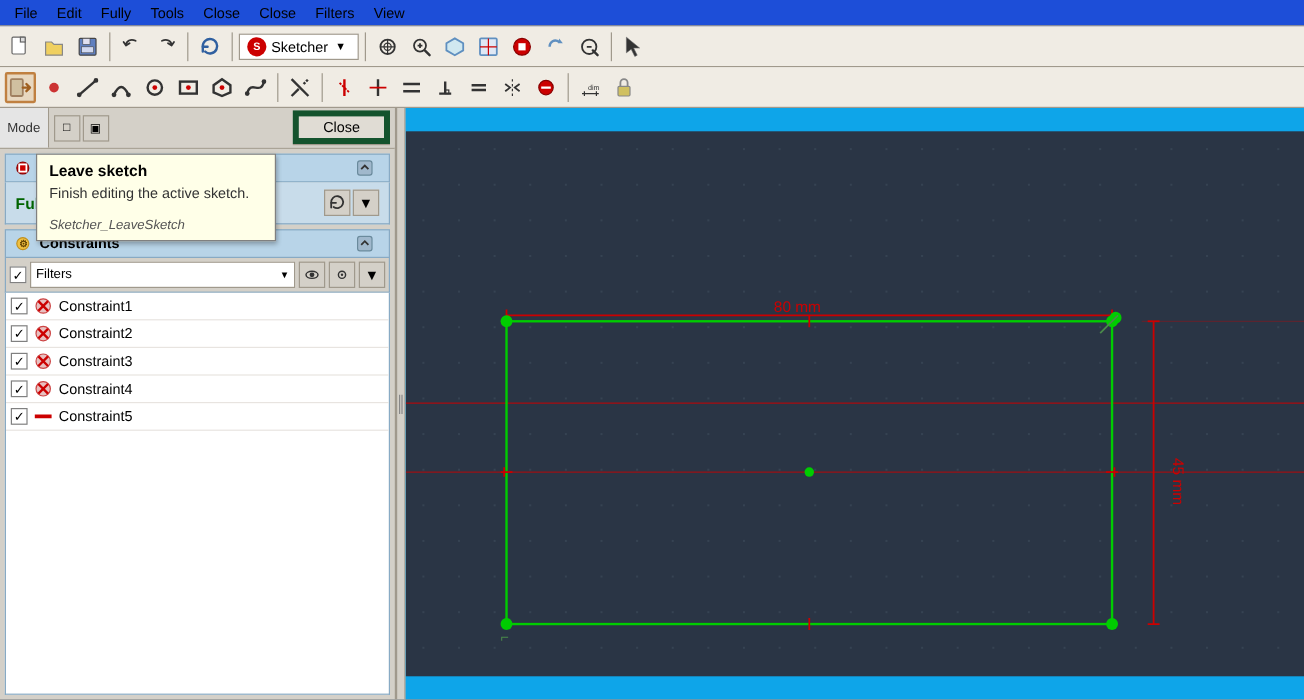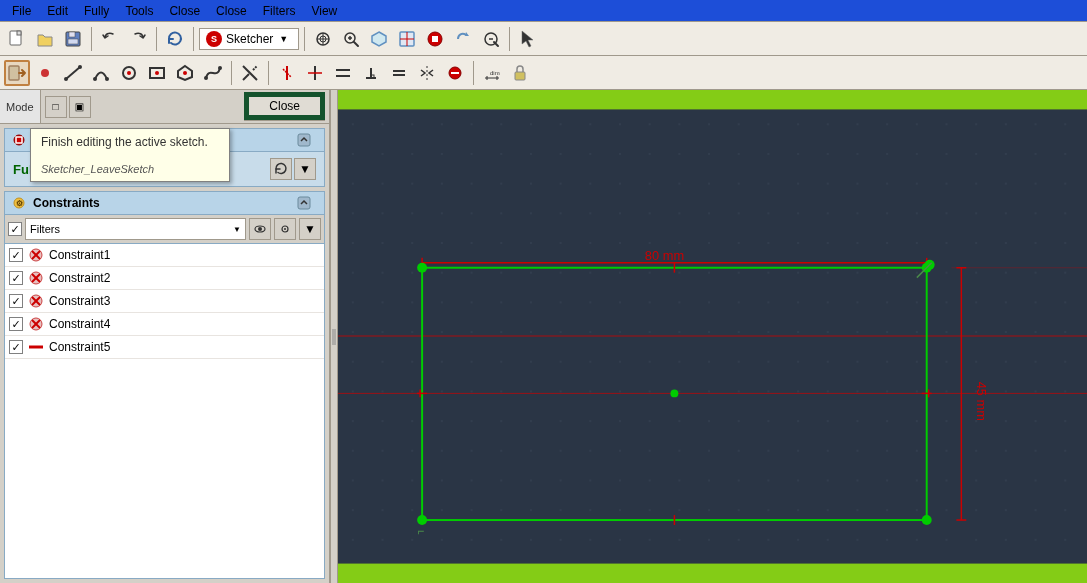--- a/index.html
+++ b/index.html
@@ -251,21 +251,21 @@
       background: #d4d0c8;
       border: 1px solid #a0998c;
       display: flex; align-items: center; justify-content: center;
       cursor: pointer;
       font-size: 12px;
     }
 
     
     .canvas-area {
       flex: 1;
-      background: #84cc16;
+      background: #0ea5e9;
       position: relative;
       overflow: hidden;
     }
 
     
     .sketch-svg {
       position: absolute;
       top: 0; left: 0;
       width: 100%; height: 100%;
     }
@@ -747,15 +747,16 @@
 
       <text x="80" y="430" fill="#4a8a4a" font-size="12" font-family="Arial">⌐</text>
 
       <line x1="585" y1="170" x2="600" y2="155" stroke="#4a8a4a" stroke-width="1.5"></line>
     </svg>
   </div>
 
 </div>
 
 <div class="tooltip-box">
+  <div class="tooltip-title">Leave sketch</div>
   <div class="tooltip-desc">Finish editing the active sketch.</div>
   <div class="tooltip-cmd">Sketcher_LeaveSketch</div>
 </div>
 
 </body></html>

